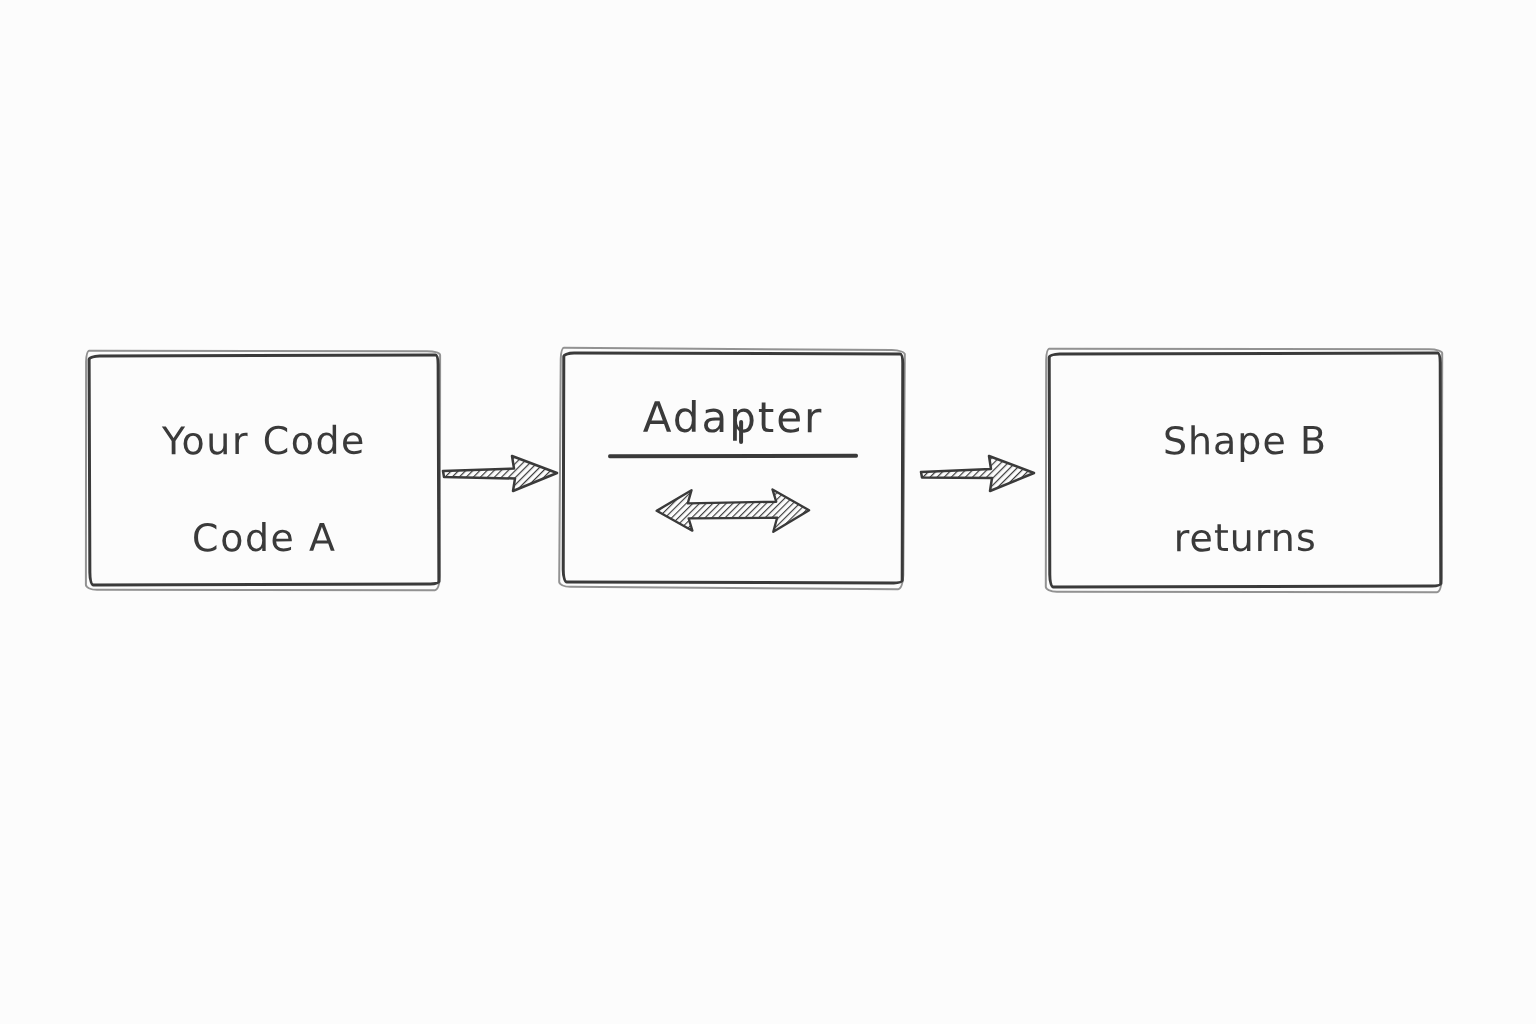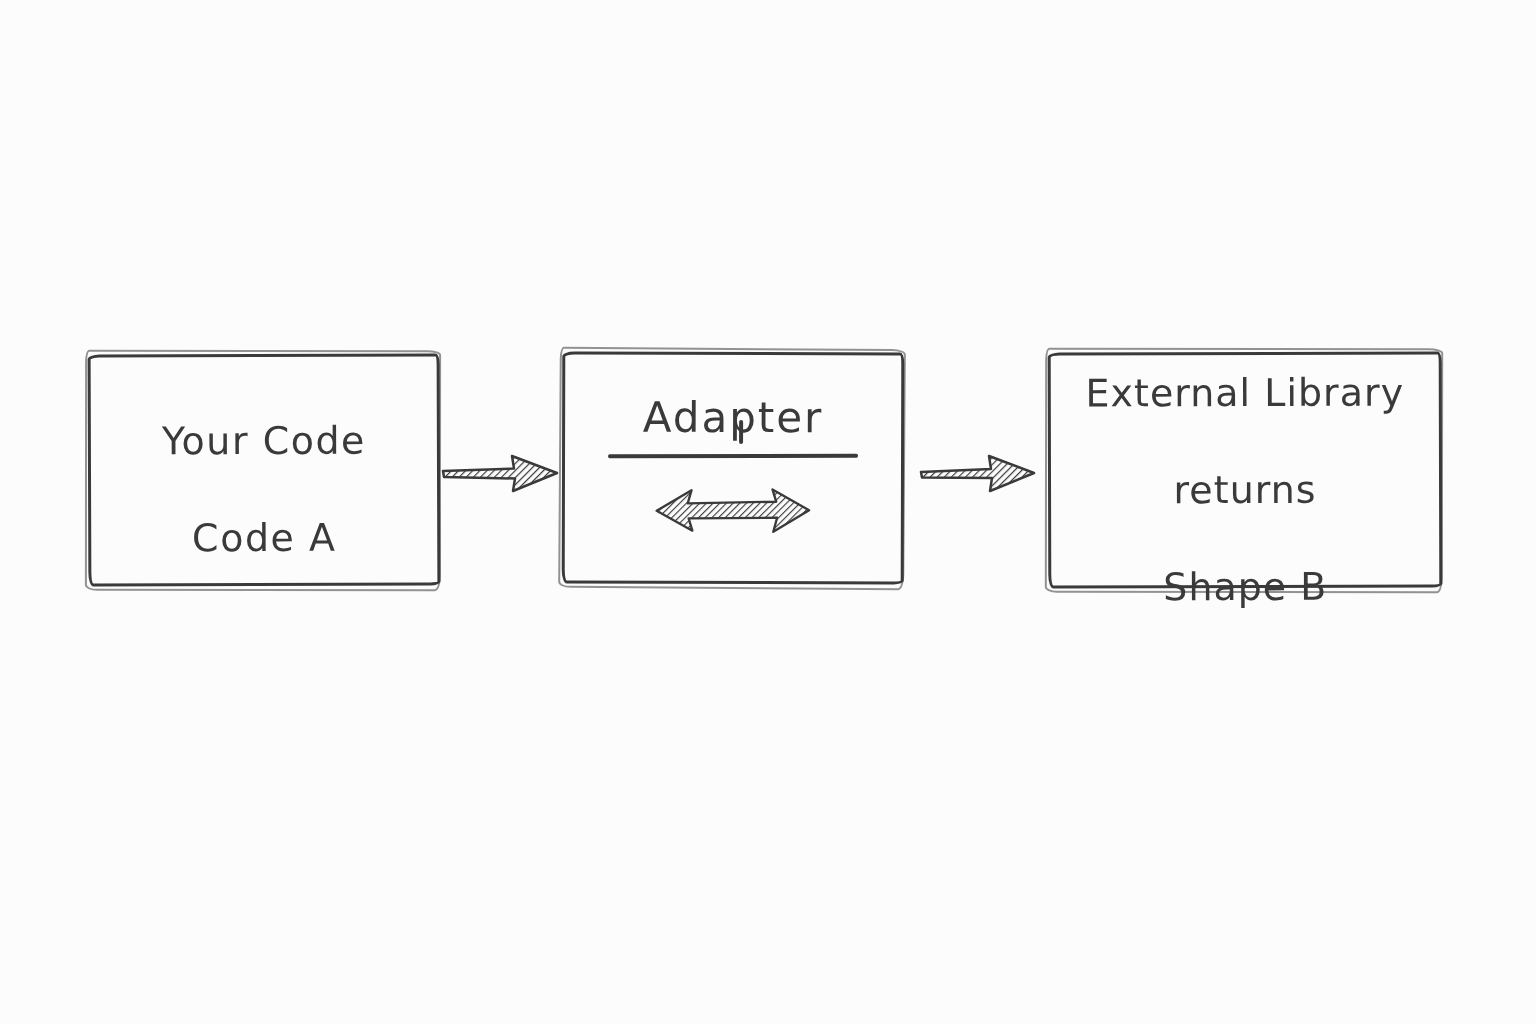--- a/index.html
+++ b/index.html
@@ -136,18 +136,17 @@
         <polygon class="ink-stroke" fill="url(#hatch)" points="4,30 41,8 37,22 131,20 127,7 166,29 128,52 132,37 38,38 42,51"></polygon>
       </svg>
     </div>
   </div>
 
   <svg class="flow-arrow flow-arrow-2" viewBox="0 0 120 54">
     <polygon class="ink-stroke" fill="url(#hatch)" points="3,26 73,23 71,10 116,27 72,45 74,32 4,31.5"></polygon>
   </svg>
 
   <div class="sketch-box box-3">
-    <div class="box-line">External Library</div>
+    <div class="box-line">Shape B</div>
     <div class="box-line">returns</div>
-    <div class="box-line">Shape B</div>
   </div>
 
 </div>
 
 </body></html>

